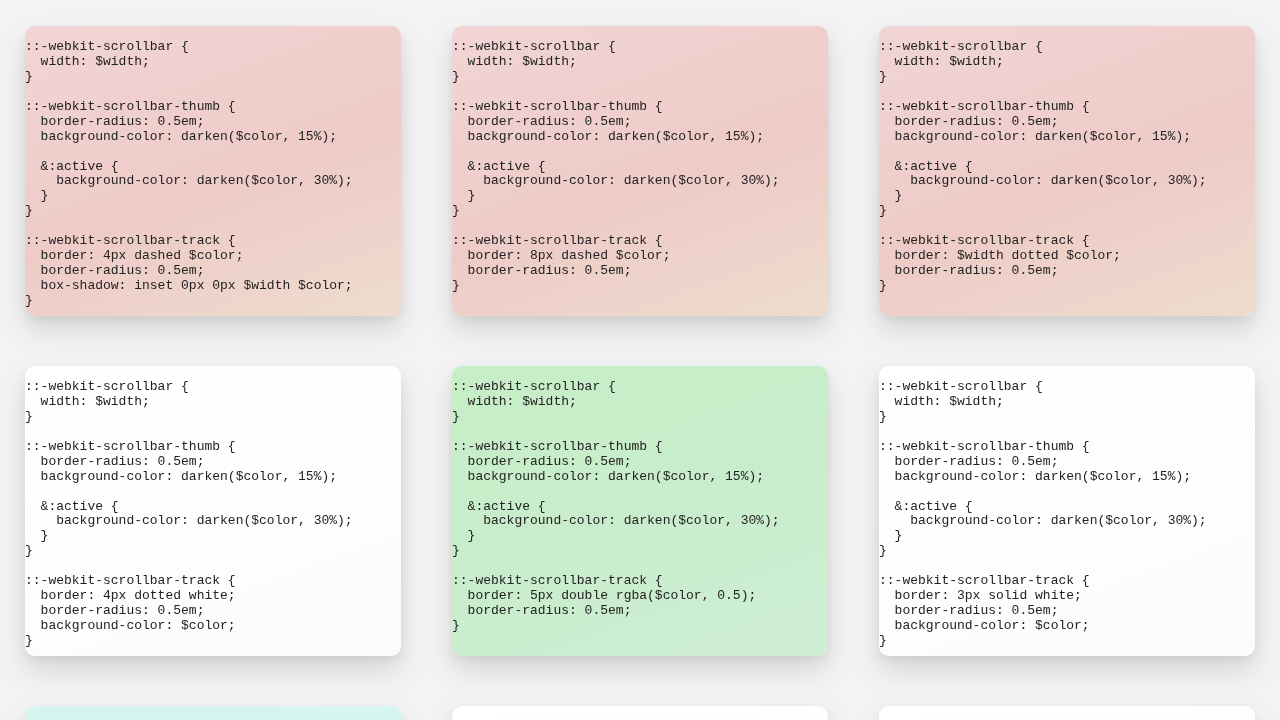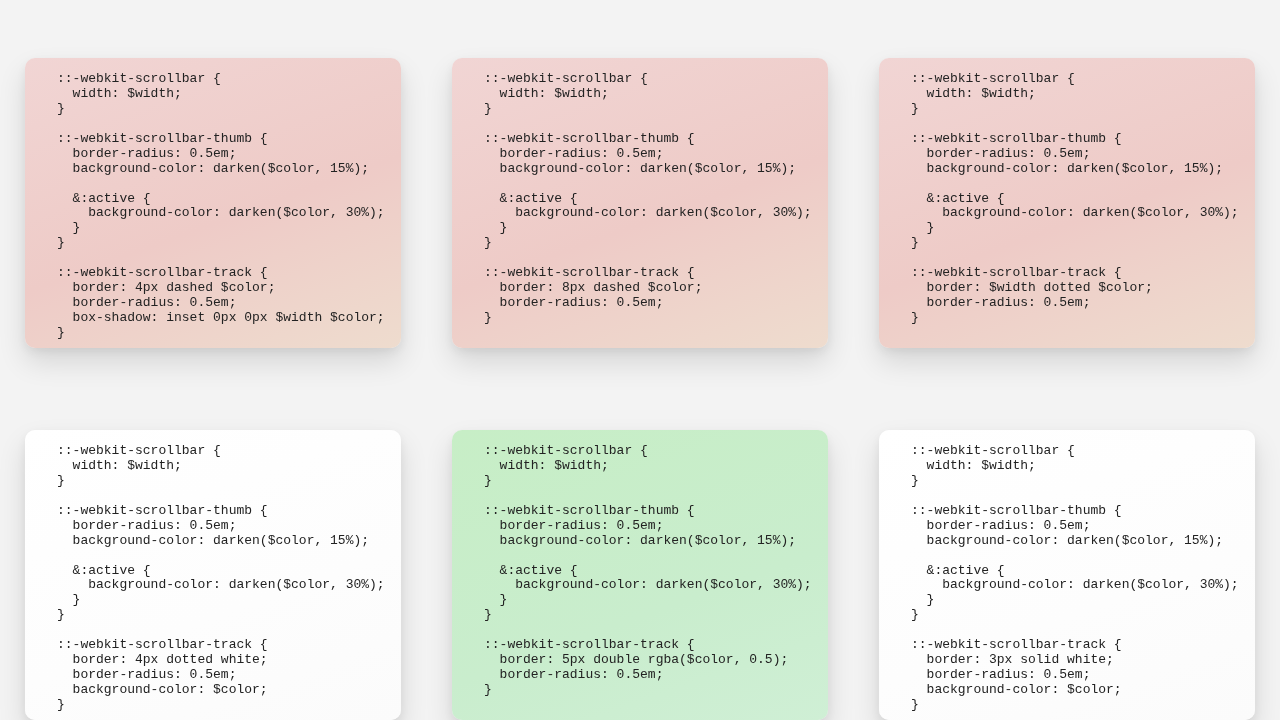--- a/index.html
+++ b/index.html
@@ -17,26 +17,25 @@
   }
   .grid {
     display: grid;
     grid-template-columns: repeat(3, 376px);
     column-gap: 51px;
     row-gap: 50px;
     justify-content: center;
   }
   .card {
     border-radius: 10px;
-    padding: 14px 16px 16px 32px;
+    padding: 14px 16px 16px 0;
     box-shadow: 0 14px 28px rgba(0,0,0,0.12), 0 4px 10px rgba(0,0,0,0.06);
     height: 290px;
     overflow: hidden;
     position: relative;
-    margin-top: 32px;
   }
   .card pre {
     margin: 0;
     white-space: pre;
     font-family: inherit;
     font-size: 13px;
     line-height: 1.15;
   }
   .card.red    { background: linear-gradient(160deg, #f1d5d4 0%, #eecbc7 55%, #eedcce 100%); }
   .card.green  { background: linear-gradient(160deg, #c7eec6 0%, #c9edcd 60%, #cfefd5 100%); }

